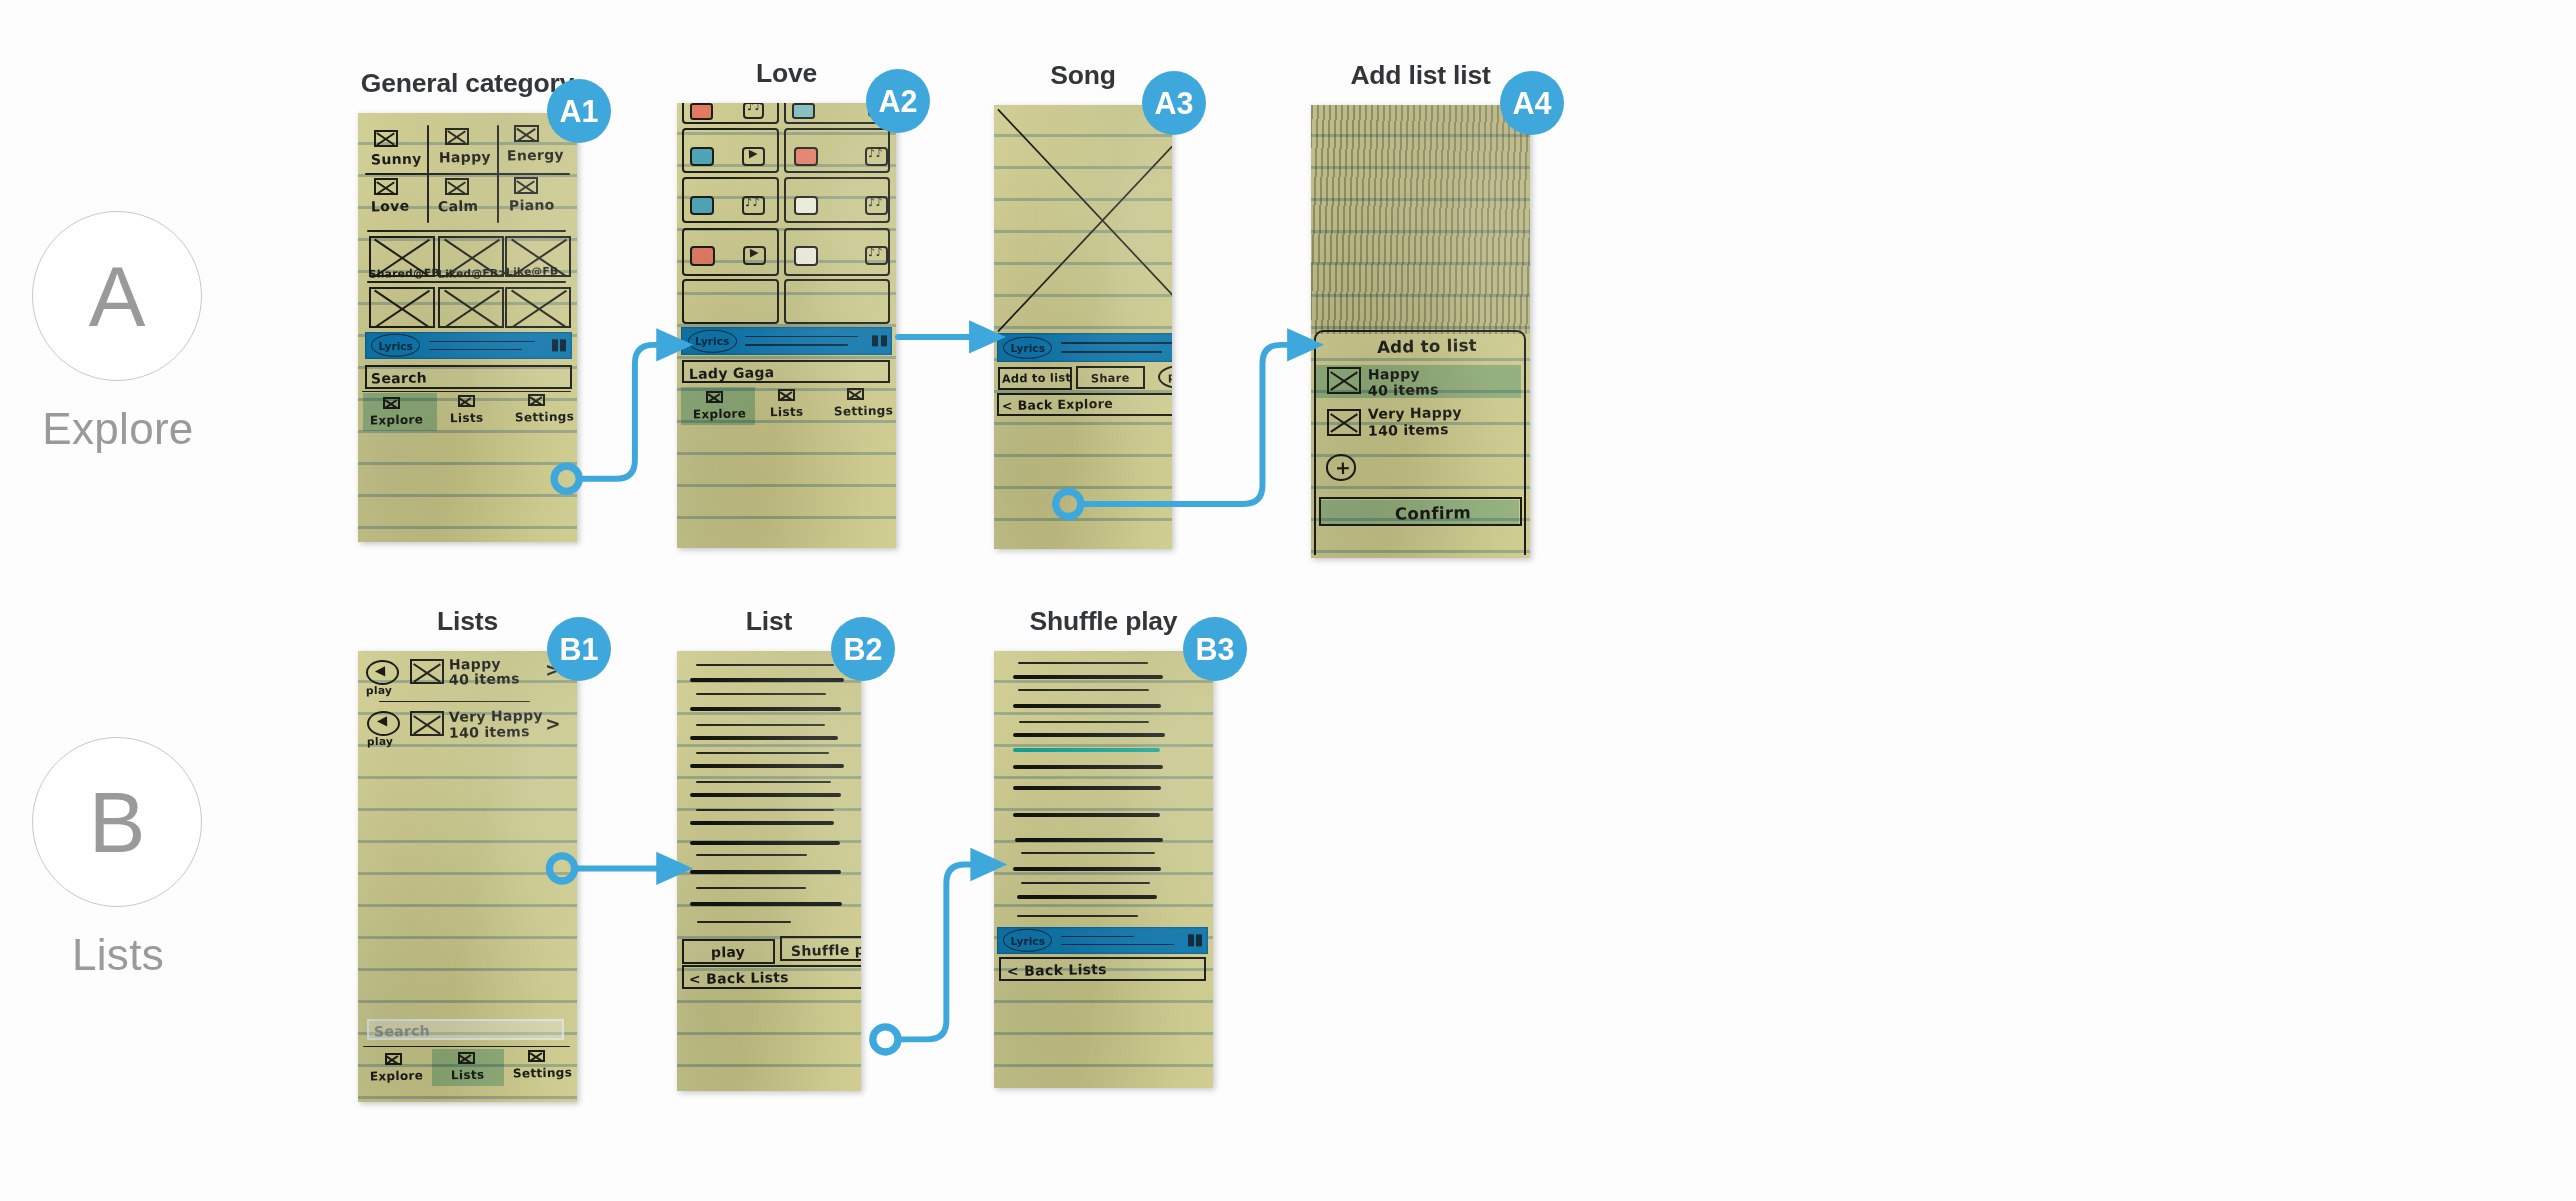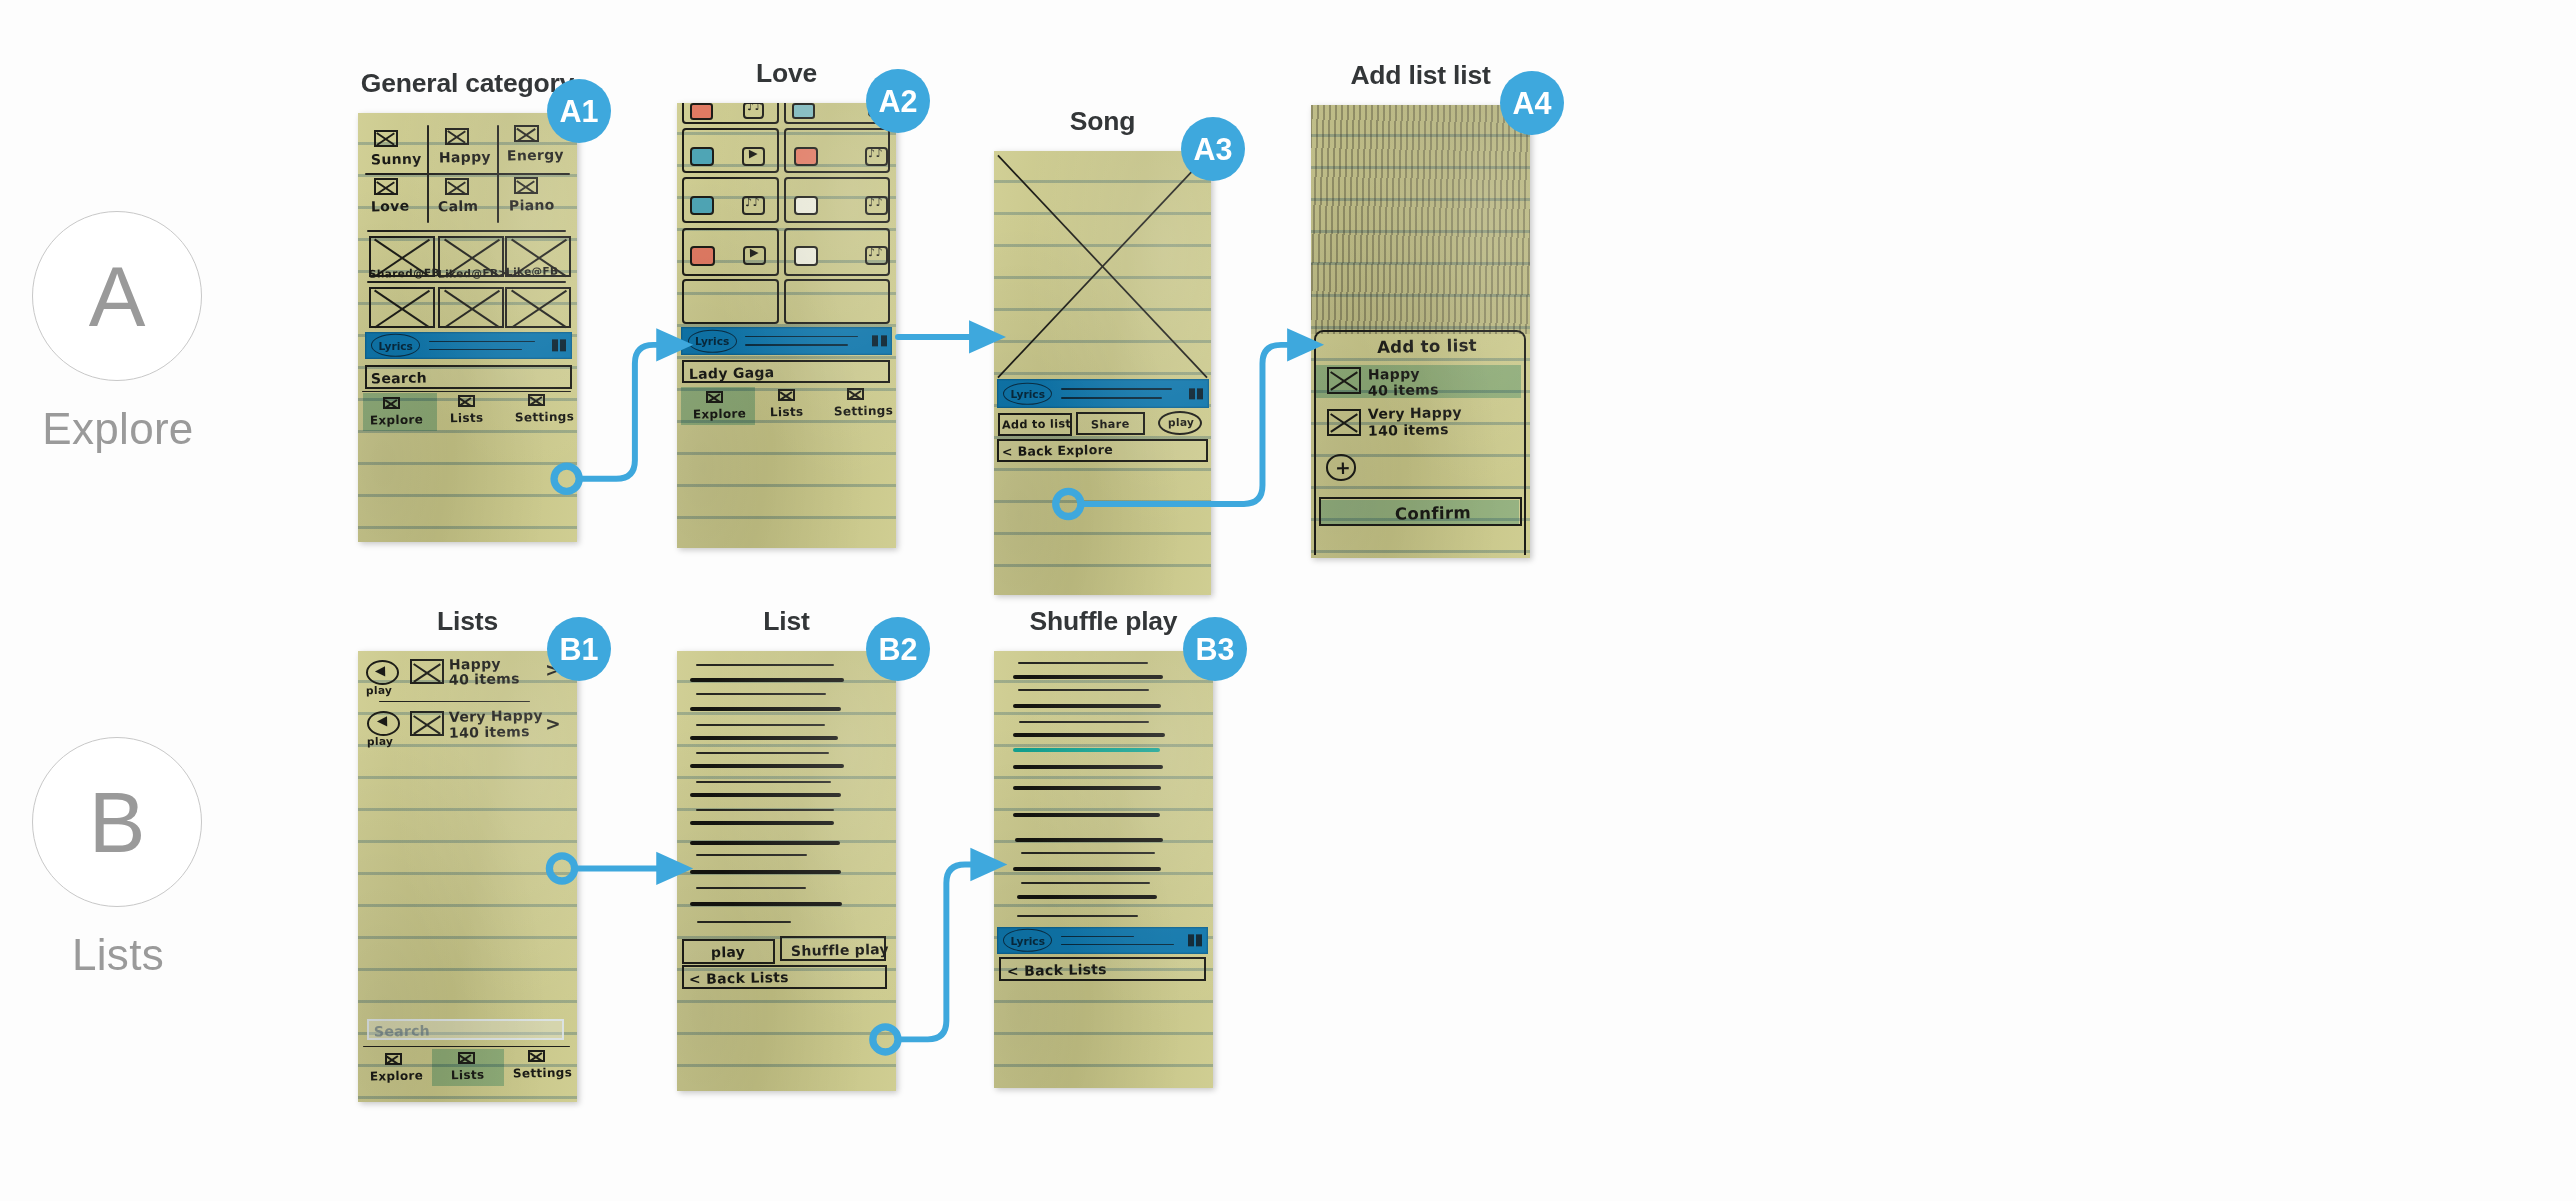--- a/index.html
+++ b/index.html
@@ -286,21 +286,21 @@
         </div>
         <div class="navitem">
           <div class="boxX" style="left:24px; top:0px; width:17px; height:12px;"></div>
           <div class="hand sm" style="left:10.6px; top:16px;">Settings</div>
         </div>
       </div>
 
     </div>
   </div>
 
-  <div class="screen" style="left:994px; top:105px; width:217px; height:444px;margin-top:46px;">
+  <div class="screen" style="left:994px; top:105px; width:178px; height:444px;">
     <div class="scr-title">Song</div>
     <div class="scr-badge">A3</div>
     <div class="paper">
 
       <svg class="ink" width="217" height="225" viewBox="0 0 328 340" style="left:0; top:2.7px;">
         <line x1="6" y1="2" x2="322" y2="338" stroke="#1d1d18" stroke-width="2.6"></line>
         <line x1="322" y1="2" x2="6" y2="338" stroke="#1d1d18" stroke-width="2.6"></line>
       </svg>
 
       <div class="lyricsbar" style="left:2.7px; top:228px; width:212px; height:29px;">
@@ -395,21 +395,21 @@
         </div>
         <div class="navitem">
           <div class="boxX" style="left:24px; top:1.3px; width:17px; height:12px;"></div>
           <div class="hand sm" style="left:9.3px; top:17px;">Settings</div>
         </div>
       </div>
 
     </div>
   </div>
 
-  <div class="screen" style="left:677px; top:651px; width:219px; height:440px;">
+  <div class="screen" style="left:677px; top:651px; width:184px; height:440px;">
     <div class="scr-title">List</div>
     <div class="scr-badge">B2</div>
     <div class="paper">
 
       <div class="scrib thin" style="left:18.6px; top:13.3px; width:138px;"></div>
       <div class="scrib" style="left:13.3px; top:26.5px; width:154px; height:4px;"></div>
       <div class="scrib thin" style="left:18.6px; top:42px; width:130px;"></div>
       <div class="scrib" style="left:13.3px; top:56px; width:151px; height:4px;"></div>
       <div class="scrib thin" style="left:18.6px; top:73px; width:129px;"></div>
       <div class="scrib" style="left:13.3px; top:85px; width:148px; height:4px;"></div>

